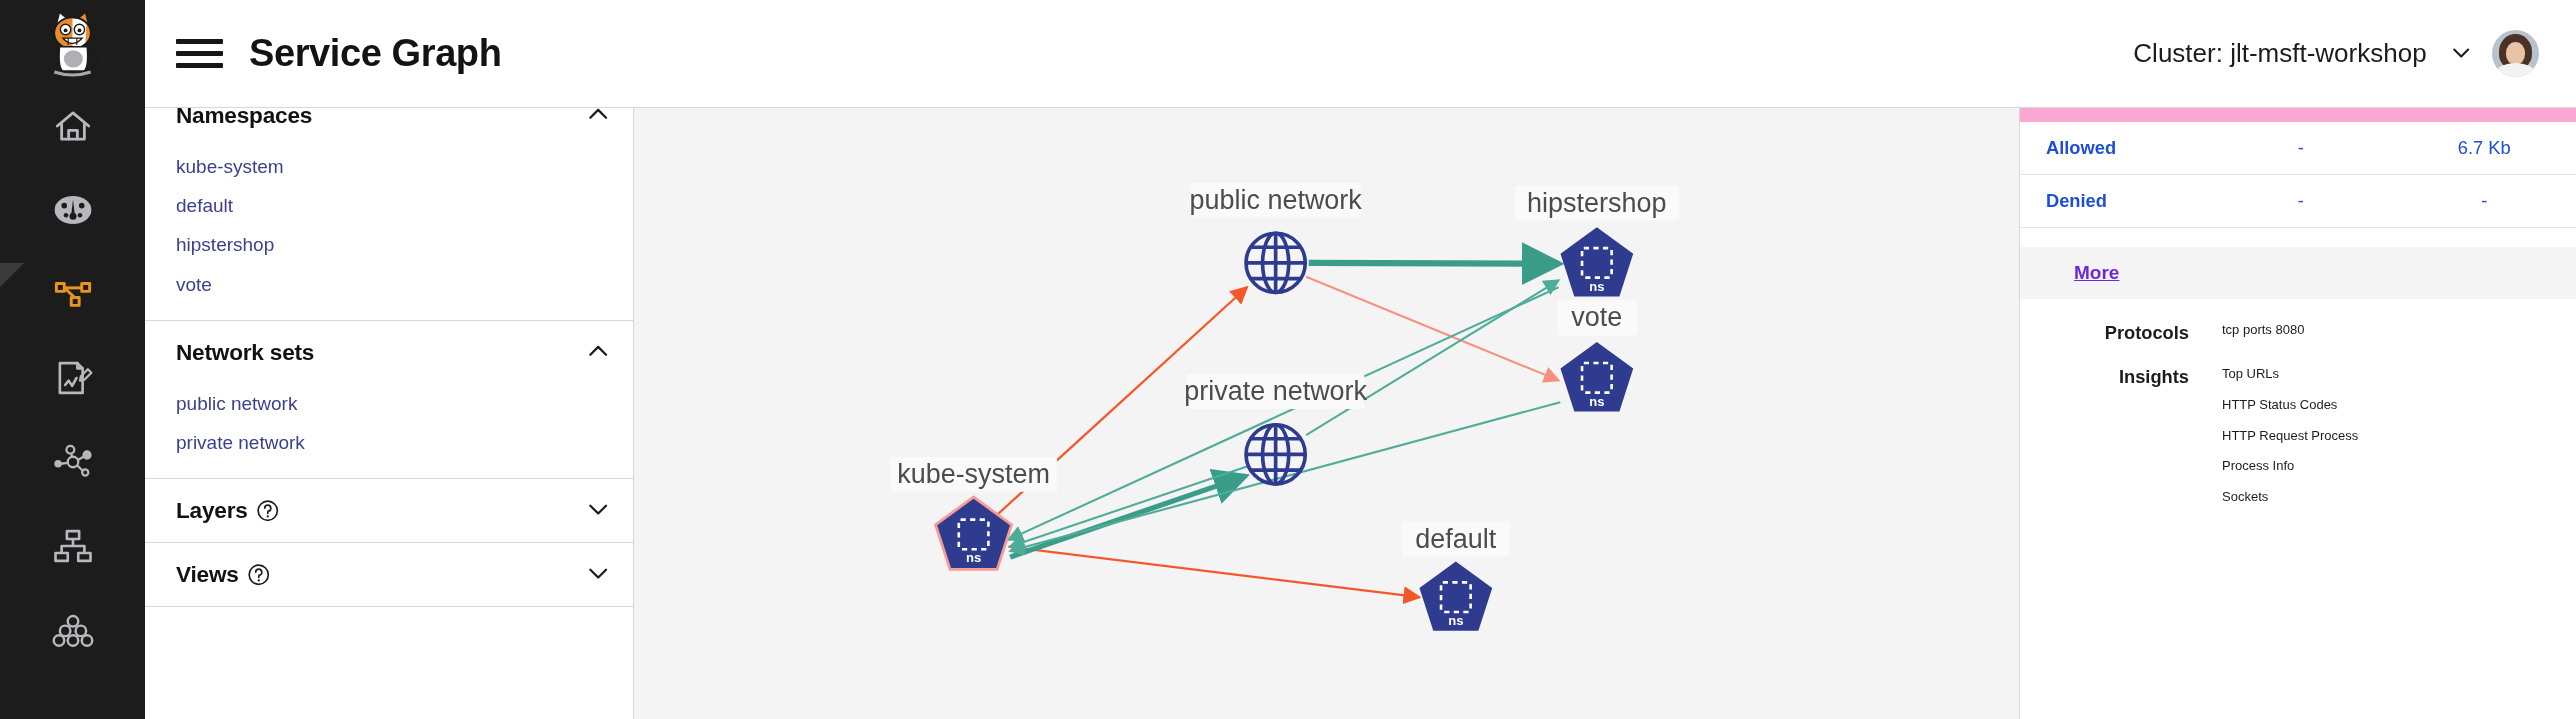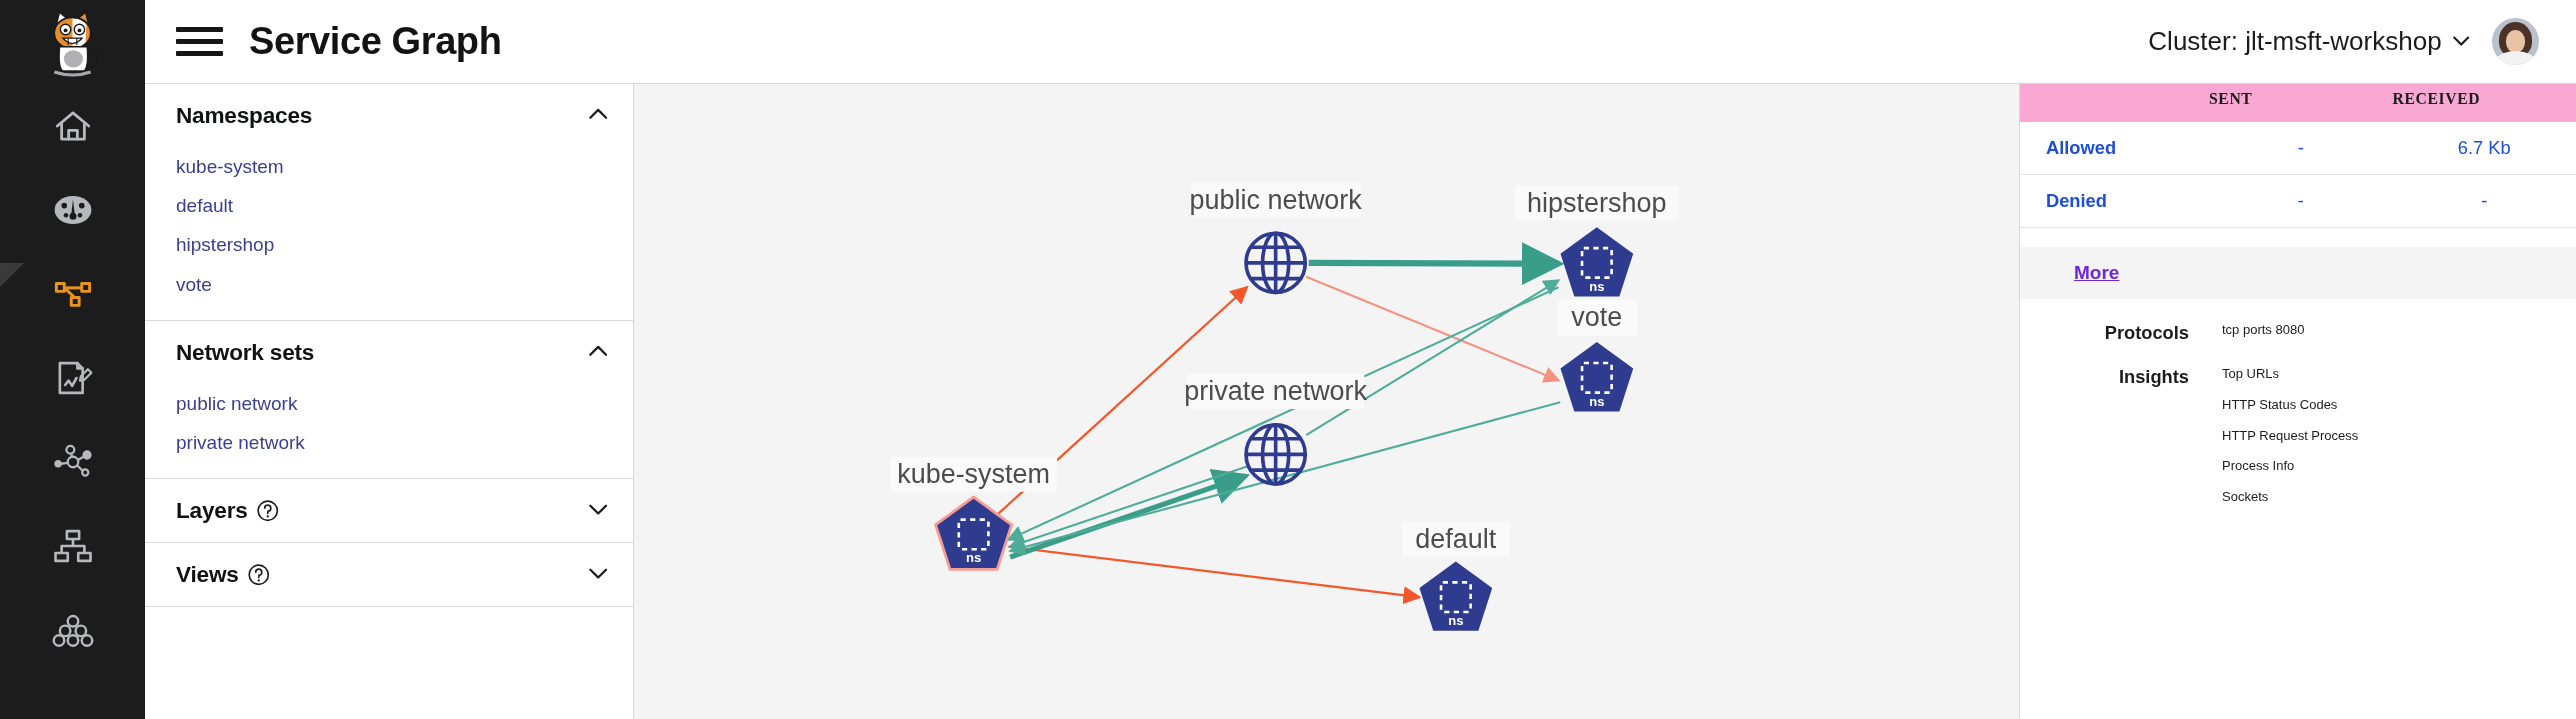--- a/index.html
+++ b/index.html
@@ -128,32 +128,32 @@
     width: 202px; flex: 0 0 202px; text-align: right; padding-right: 33px;
     font-size: 18.3px; font-weight: bold; color: #1c1c1c;
   }
   .kv .v { font-size: 13px; color: #1c1c1c; }
   .kv .v .insight {
     display: block; padding-bottom: 15.7px; cursor: pointer;
   }
 
   
   .topbar {
-    position: absolute; top: 0; left: 145px; right: 0; height: 84px;
+    position: absolute; top: 0; left: 145px; right: 0; height: 108px;
     background: #ffffff; border-bottom: 0.9px solid #d4d7dd;
     display: flex; align-items: center; padding: 0 37px 0 31px; z-index: 5;
   }
   .hamburger { cursor: pointer; display: flex; flex-direction: column; gap: 7.8px; }
   .hamburger i { display: block; width: 47px; height: 4.4px; background: #161616; border-radius: 0.9px; }
   .app-title {
     font-size: 38px; font-weight: bold; color: #131313;
     margin-left: 26px; letter-spacing: -0.4px;
   }
   .topbar-right { margin-left: auto; display: flex; align-items: center; gap: 19px; }
-  .cluster-select { display: flex; align-items: center; gap: 7px; cursor: pointer; }
+  .cluster-select { display: flex; align-items: center; gap: 22px; cursor: pointer; }
   .cluster-label { font-size: 26px; color: #1c1c1c; }
   .avatar {
     width: 47px; height: 47px; border-radius: 50%; overflow: hidden;
     background: #b9c2cc; position: relative; flex: 0 0 47px;
   }
   .avatar .hair { position: absolute; left: 7px; top: 3.5px; width: 33px; height: 35px;
     background: #4a3326; border-radius: 50% 50% 42% 42%; }
   .avatar .face { position: absolute; left: 14px; top: 12.2px; width: 19px; height: 22.6px;
     background: #e8c3a6; border-radius: 48%; }
   .avatar .body { position: absolute; left: 5.2px; bottom: -3.5px; width: 37px; height: 17.4px;

